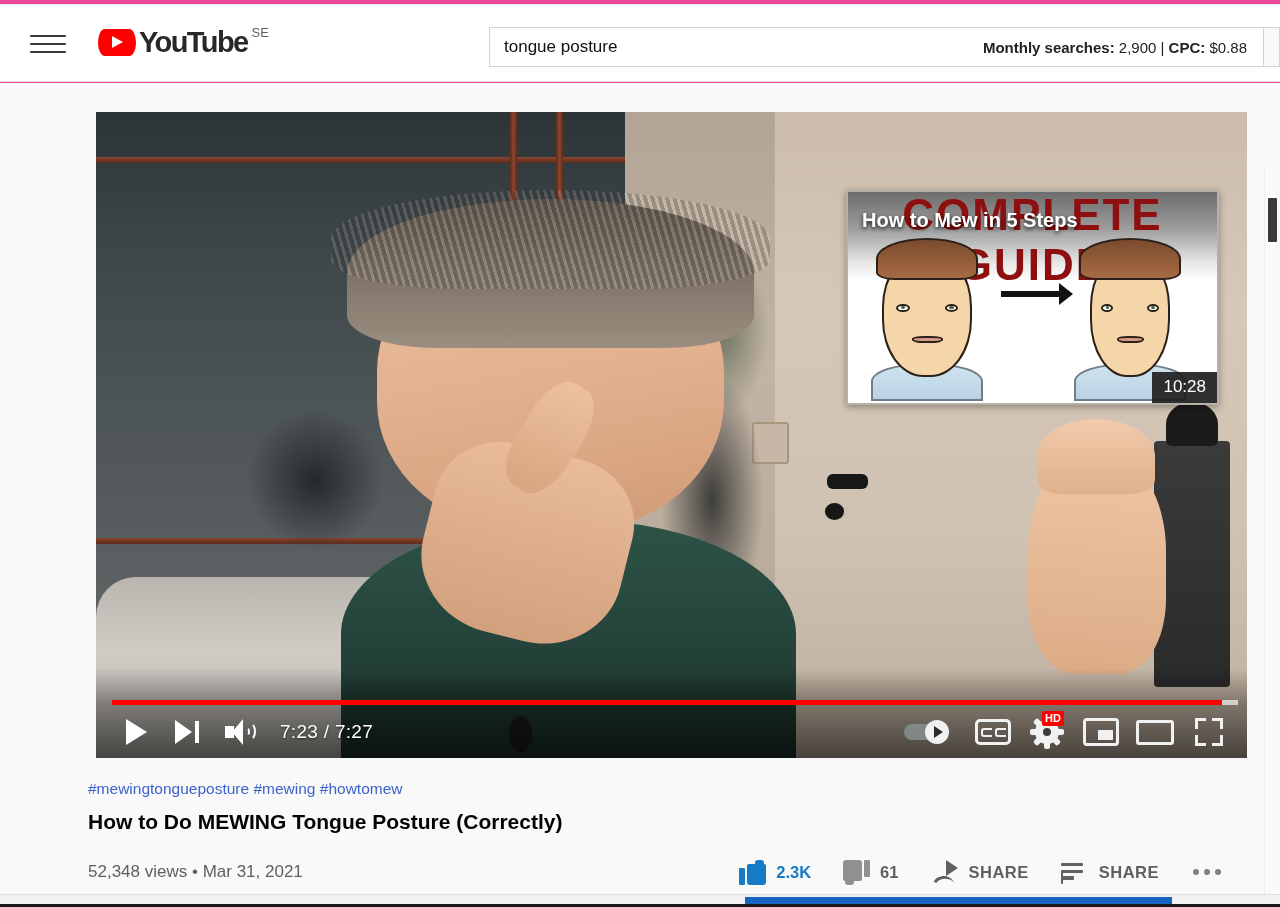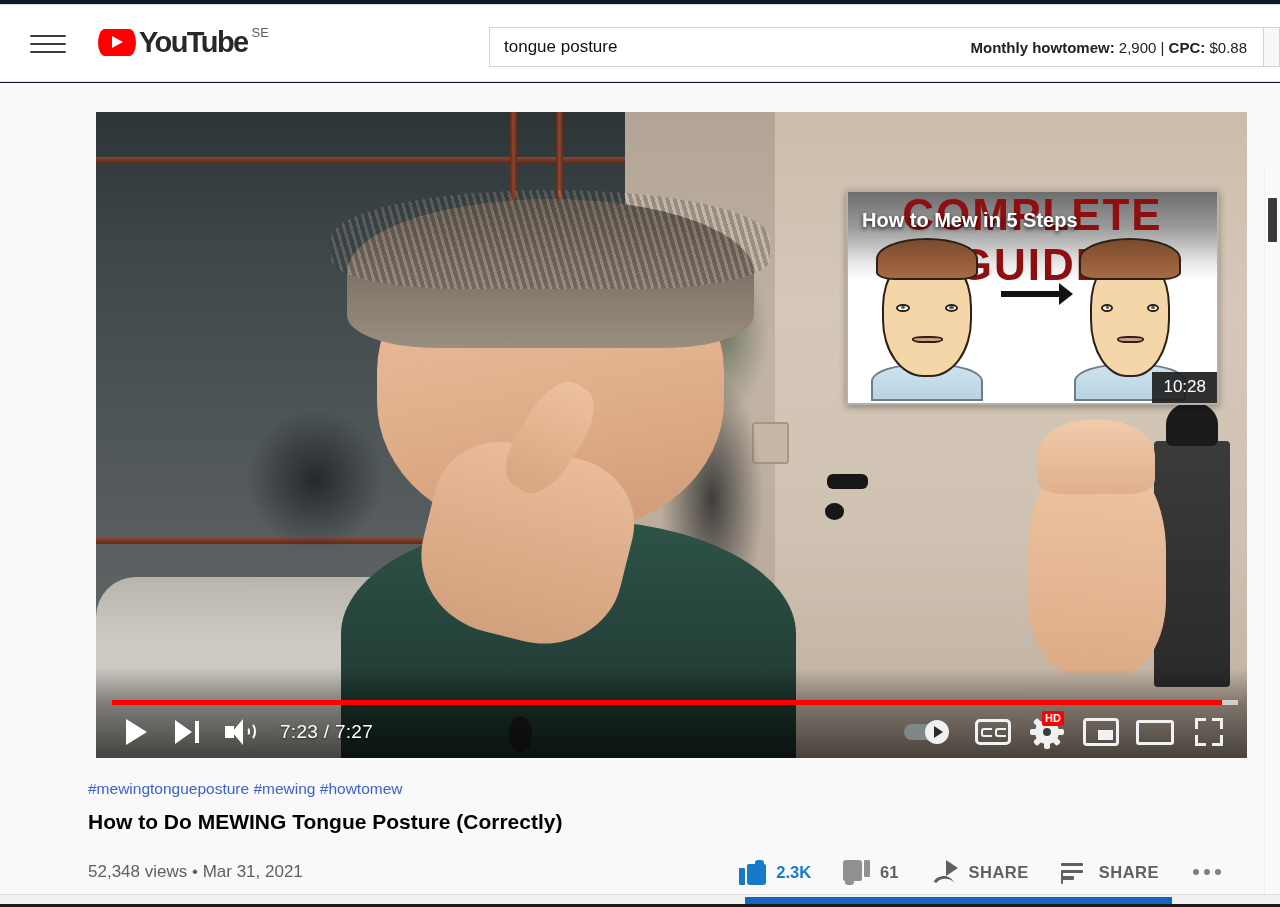--- a/index.html
+++ b/index.html
@@ -8,21 +8,21 @@
     overflow: hidden;
     background: #ffffff;
     font-family: "Liberation Sans", sans-serif;
     -webkit-font-smoothing: antialiased;
   }
 
   
   #page {
     position: relative;
     width: 1280px; height: 907px;
-    background: #0f172a;
+    background: #ec4899;
     overflow: hidden;
   }
 
   
   #masthead {
     position: absolute;
     top: 4px; left: 0;
     width: 1280px; height: 78px;
     background: #ffffff;
     border-top: 1px solid #e3e3e3;
@@ -694,21 +694,21 @@
     <div class="logo-wrap">
       <div class="yt-play"></div>
       <div class="yt-word">YouTube</div>
       <div class="yt-cc">SE</div>
     </div>
 
     <div id="search-shell">
       <div id="search-box">
         <span id="search-text">tongue posture</span>
         <span id="kw-badge">
-          <b>Monthly howtomew:</b>&nbsp;<span class="val">2,900</span>&nbsp;<span class="val">|</span>&nbsp;<b>CPC:</b>&nbsp;<span class="val">$0.88</span>
+          <b>Monthly searches:</b>&nbsp;<span class="val">2,900</span>&nbsp;<span class="val">|</span>&nbsp;<b>CPC:</b>&nbsp;<span class="val">$0.88</span>
         </span>
       </div>
       <div id="search-submit"></div>
     </div>
   </div>
 
   <div id="content">
 
     <div id="player">
 

